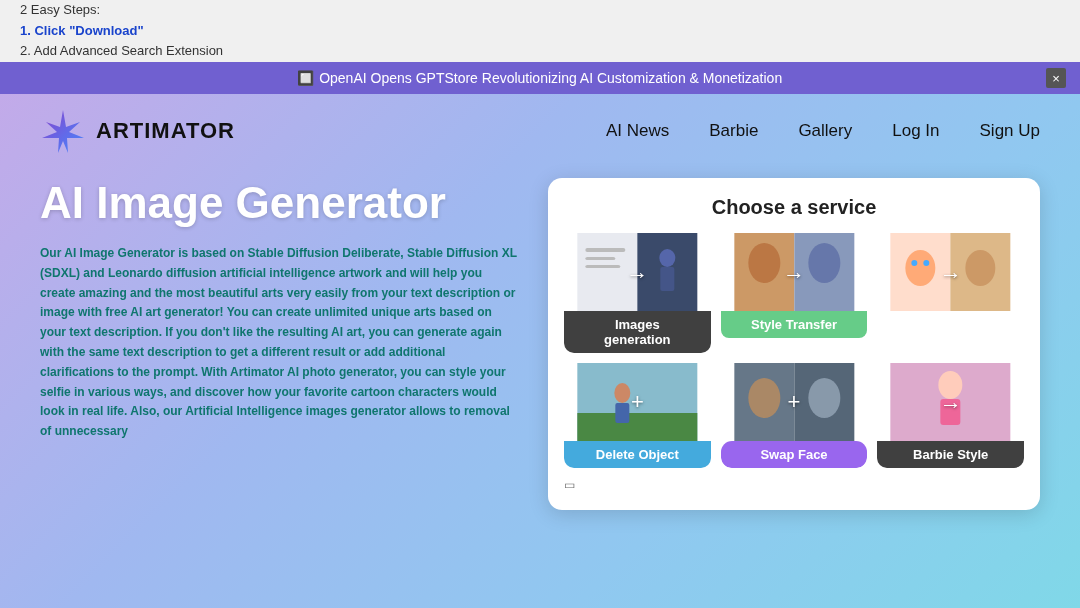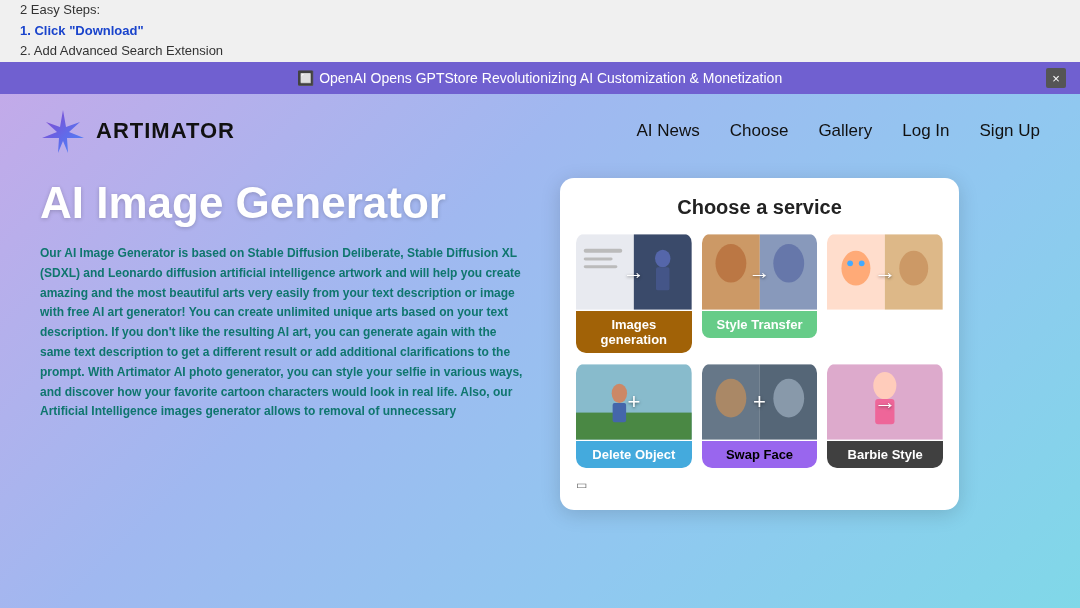--- a/index.html
+++ b/index.html
@@ -89,21 +89,21 @@
     }
     .logo-text {
       font-size: 22px;
       font-weight: bold;
       color: #111;
       letter-spacing: 1px;
     }
     .nav {
       display: flex;
       align-items: flex-start;
-      gap: 30px;
+      gap: 40px;
     }
     .nav a {
       color: #111;
       text-decoration: none;
       font-size: 17px;
       font-weight: 500;
     }
     .nav .btn-login {
       background: transparent;
       border: none;
@@ -143,21 +143,21 @@
     }
     .hero-desc {
       font-size: 12px;
       color: #0f766e;
       line-height: 1.65;
       font-weight: 700;
     }
 
     
     .service-panel {
-      width: 399px;
+      width: 492px;
       background: white;
       border-radius: 14px;
       padding: 18px 16px;
       box-shadow: 0 4px 20px rgba(0,0,0,0.15);
     }
     .service-title {
       text-align: center;
       font-size: 20px;
       font-weight: bold;
       color: #222;
@@ -183,24 +183,24 @@
       overflow: hidden;
     }
     .service-card-label {
       text-align: center;
       font-size: 13px;
       font-weight: 600;
       padding: 6px 4px;
       background: #eee;
       border-radius: 0 0 8px 8px;
     }
-    .service-card-label.blue { background: #a16207; color: white; }
+    .service-card-label.blue { background: #404040; color: white; }
     .service-card-label.green { background: #66cc88; color: white; }
     .service-card-label.orange { background: #ff8844; color: white; }
-    .service-card-label.purple { background: #9966ee; color: #000000; }
+    .service-card-label.purple { background: #9966ee; color: #ffffff; border-radius: 11px; }
     .service-card-label.pink { background: #404040; color: white; }
     .service-card-label.light-blue { background: #44aadd; color: white; }
 
     
     .img-placeholder {
       width: 100%;
       height: 78px;
       display: block;
     }
 
@@ -248,21 +248,21 @@
           <stop offset="100%" style="stop-color:#4488ff"></stop>
         </linearGradient>
       </defs>
 
       <polygon points="23,2 26,19 40,14 29,24 44,30 27,30 28,45 23,33 18,45 19,30 2,30 17,24 6,14 20,19" fill="url(#starg)"></polygon>
     </svg>
     <span class="logo-text">ARTIMATOR</span>
   </div>
   <nav class="nav">
     <a href="#">AI News</a>
-    <a href="#">Choose</a>
+    <a href="#">Barbie</a>
     <a href="#">Gallery</a>
     <button class="btn-login">Log In</button>
     <button class="btn-signup">Sign Up</button>
   </nav>
 </header>
 
 <div class="main">
 
   <div class="hero-text">
     <h1 class="hero-title">AI Image Generator</h1>

